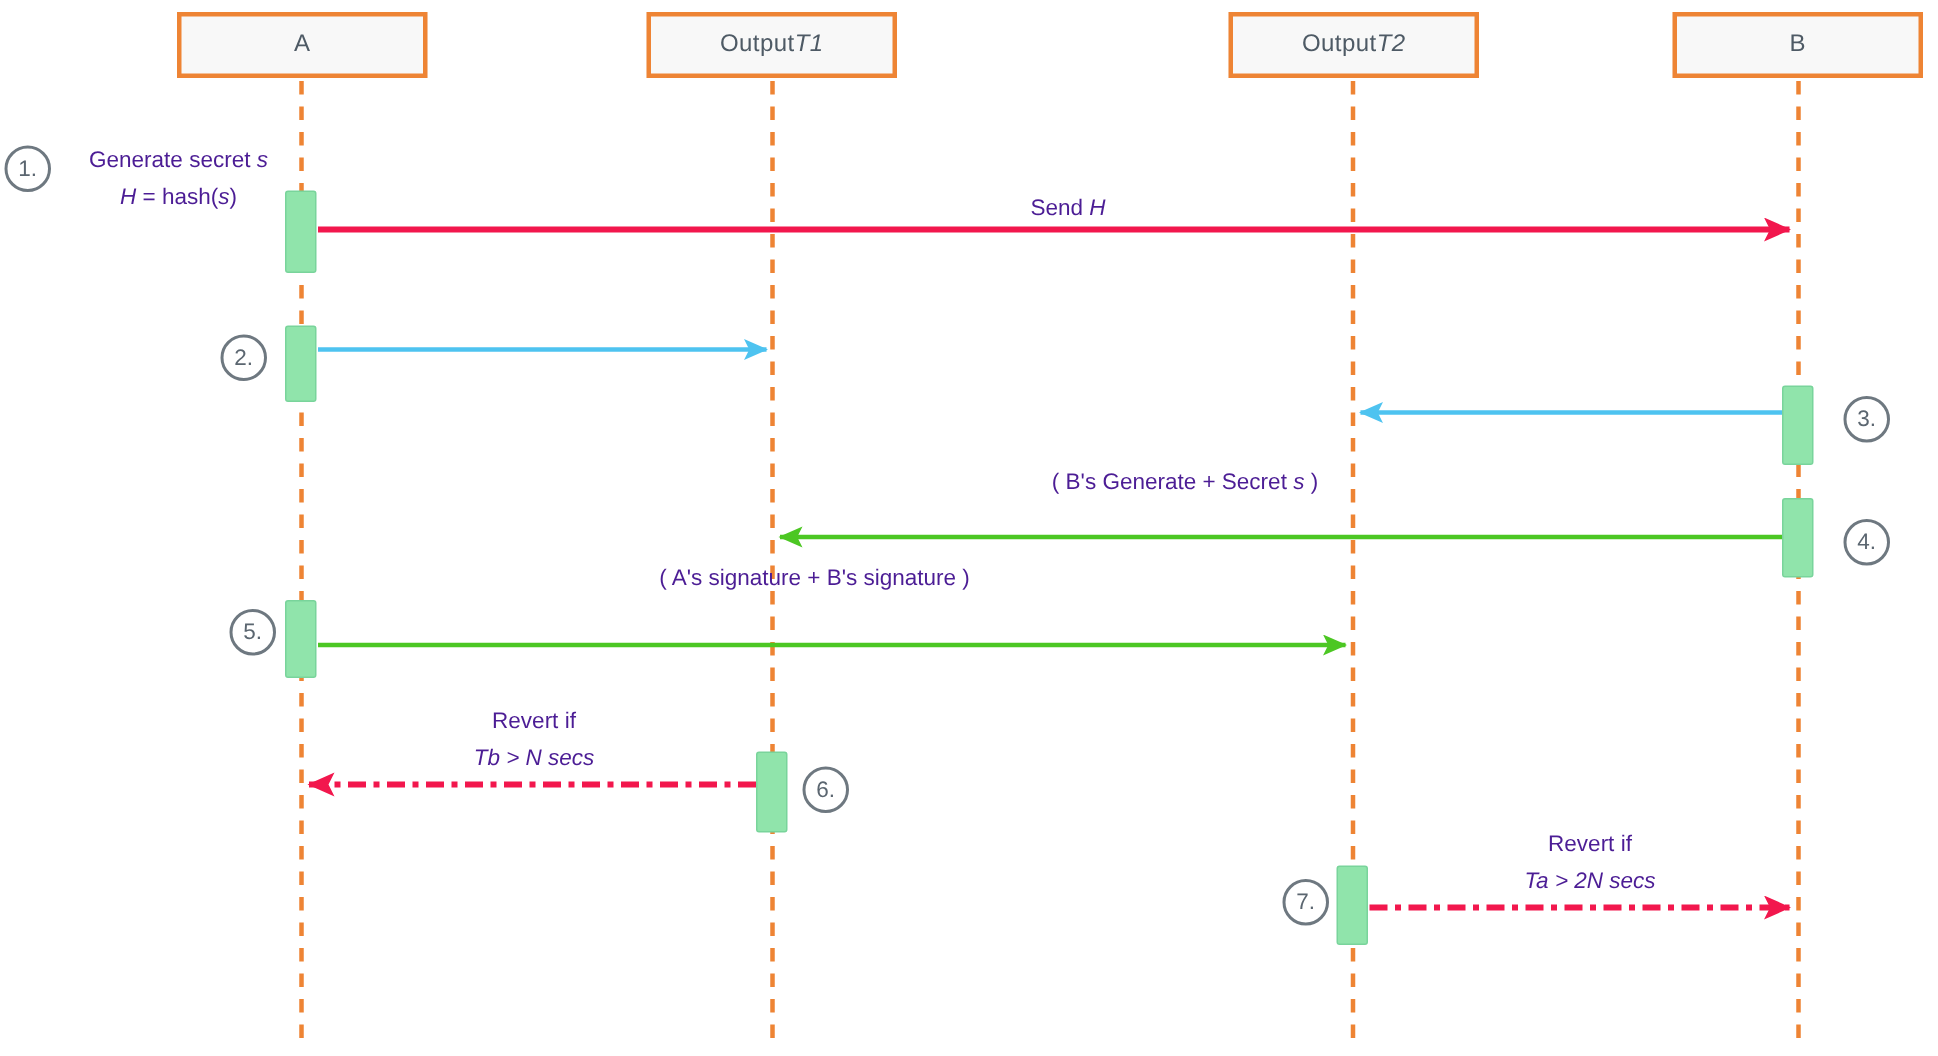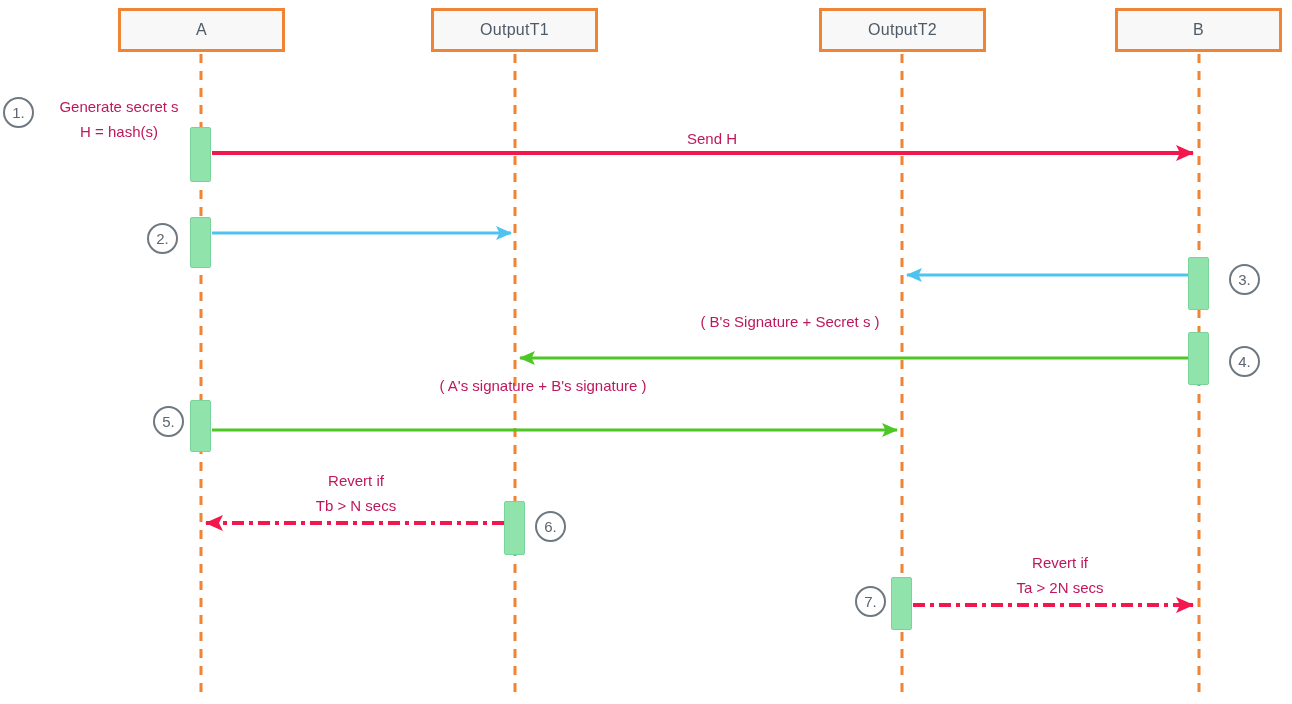--- a/index.html
+++ b/index.html
@@ -19,25 +19,25 @@
     background:#90E4AB;border:1px solid #79D49B;
   }
   .circle{
     position:absolute;width:31px;height:31px;box-sizing:border-box;border-radius:50%;
     border:2px solid #6E7880;background:#ffffff;
     display:flex;align-items:center;justify-content:center;
     font-size:15px;color:#5B6670;
   }
   .msg{
     position:absolute;transform:translateX(-50%);text-align:center;
-    font-size:15px;color:#be185d;white-space:nowrap;
+    font-size:15px;color:#4c1d95;white-space:nowrap;
   }
   .msg .line{line-height:25px;}
   .lh24 .line{line-height:24px;}
-  .it{}
+  .it{font-style:italic;}
 </style>
 </head>
 <body>
 
 <div class="canvas">
 
   <svg class="layer">
     <defs>
       <marker id="mr" markerUnits="userSpaceOnUse" markerWidth="19" markerHeight="17" refX="17" refY="8" orient="auto">
         <path d="M0,0 L18,8 L0,16 L4,8 Z" fill="#F2174D"></path>
@@ -102,21 +102,21 @@
     <div class="line"><span class="it">H</span><span> = hash(</span><span class="it">s</span><span>)</span></div>
   </div>
 
   <div class="msg" style="left:712px;top:126px">
     <div class="line"><span>Send </span><span class="it">H</span></div>
   </div>
 
 
 
   <div class="msg lh24" style="left:790px;top:310px">
-    <div class="line"><span>( B's Signature + Secret </span><span class="it">s</span><span> )</span></div>
+    <div class="line"><span>( B's Generate + Secret </span><span class="it">s</span><span> )</span></div>
   </div>
 
   <div class="msg" style="left:543px;top:373px">
     <div class="line"><span>( A's signature + B's signature )</span></div>
   </div>
 
   <div class="msg" style="left:356px;top:468px">
     <div class="line"><span>Revert if</span></div>
     <div class="line it"><span>Tb &gt; N secs</span></div>
   </div>

